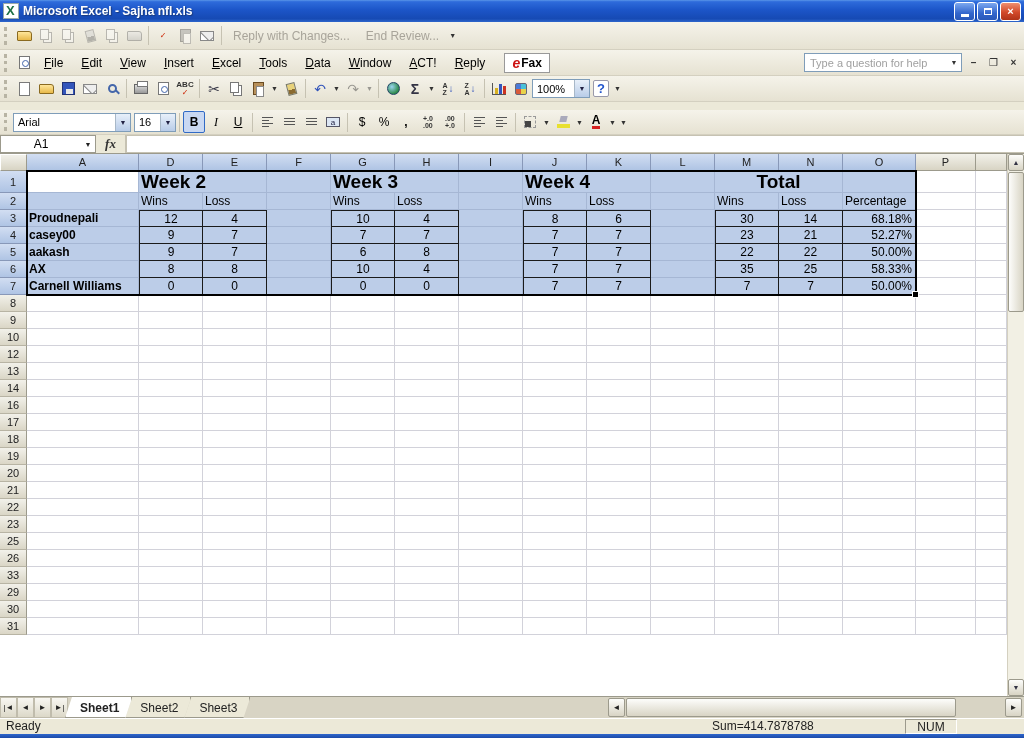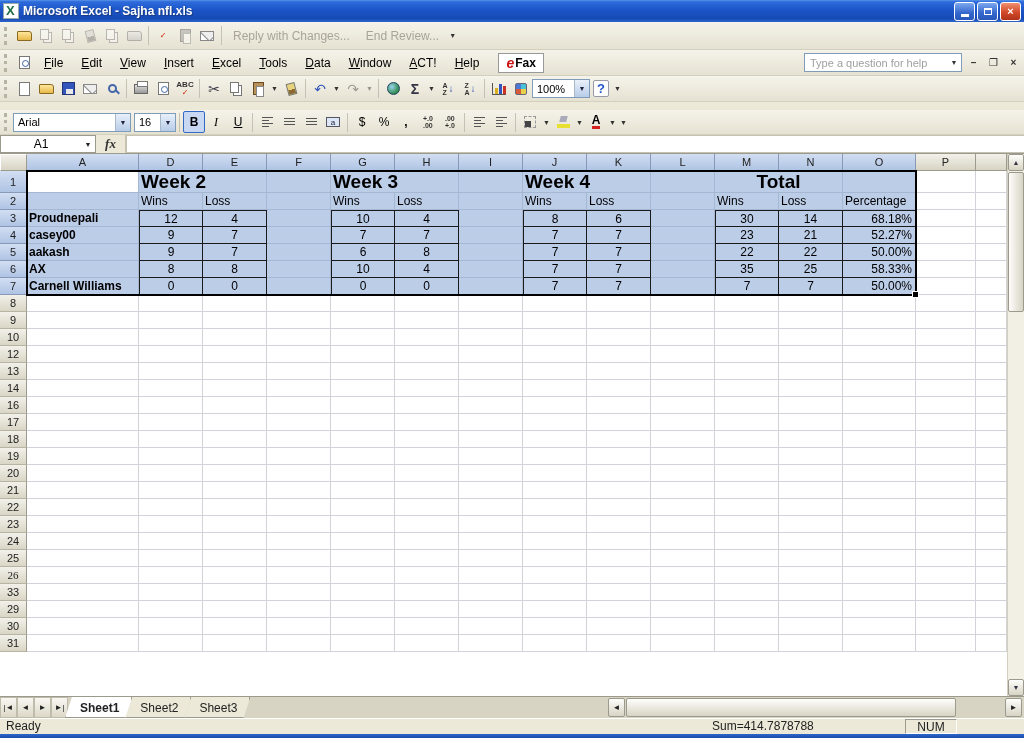--- a/index.html
+++ b/index.html
@@ -215,21 +215,21 @@
       </div>
     <div class="menu-item">File</div>
     <div class="menu-item">Edit</div>
     <div class="menu-item">View</div>
     <div class="menu-item">Insert</div>
     <div class="menu-item">Excel</div>
     <div class="menu-item">Tools</div>
     <div class="menu-item">Data</div>
     <div class="menu-item">Window</div>
     <div class="menu-item">ACT!</div>
-    <div class="menu-item">Help</div>
+    <div class="menu-item">Reply</div>
     <div class="efax">
         <span class="e">e</span>
         <span>Fax</span>
       </div>
     <div class="helpbox">
       <span>Type a question for help</span>
       <span class="ca">▼</span>
     </div>
     <div class="mini-winbtn">–</div>
     <div class="mini-winbtn">❐</div>
@@ -784,57 +784,39 @@
           <div class="c" style="flex-basis: 64px; width: 64px;"></div>
           <div class="c" style="flex-basis: 64px; width: 64px;"></div>
           <div class="c" style="flex-basis: 64px; width: 64px;"></div>
           <div class="c" style="flex-basis: 64px; width: 64px;"></div>
           <div class="c" style="flex-basis: 64px; width: 64px;"></div>
           <div class="c" style="flex-basis: 73px; width: 73px;"></div>
           <div class="c" style="flex-basis: 60px; width: 60px;"></div>
           <div class="c" style="flex-basis: 31px; width: 31px;"></div>
         </div>
         <div class="row">
-          <div class="rowhdr" style="flex-basis: 27px;">24</div>
-          <div class="c" style="flex-basis: 112px; width: 112px;"></div>
-          <div class="c" style="flex-basis: 64px; width: 64px;"></div>
-          <div class="c" style="flex-basis: 64px; width: 64px;"></div>
-          <div class="c" style="flex-basis: 64px; width: 64px;"></div>
-          <div class="c" style="flex-basis: 64px; width: 64px;"></div>
-          <div class="c" style="flex-basis: 64px; width: 64px;"></div>
-          <div class="c" style="flex-basis: 64px; width: 64px;"></div>
-          <div class="c" style="flex-basis: 64px; width: 64px;"></div>
-          <div class="c" style="flex-basis: 64px; width: 64px;"></div>
-          <div class="c" style="flex-basis: 64px; width: 64px;"></div>
-          <div class="c" style="flex-basis: 64px; width: 64px;"></div>
-          <div class="c" style="flex-basis: 64px; width: 64px;"></div>
-          <div class="c" style="flex-basis: 73px; width: 73px;"></div>
-          <div class="c" style="flex-basis: 60px; width: 60px;"></div>
-          <div class="c" style="flex-basis: 31px; width: 31px;"></div>
-        </div>
-        <div class="row">
           <div class="rowhdr" style="flex-basis: 27px;">25</div>
           <div class="c" style="flex-basis: 112px; width: 112px;"></div>
           <div class="c" style="flex-basis: 64px; width: 64px;"></div>
           <div class="c" style="flex-basis: 64px; width: 64px;"></div>
           <div class="c" style="flex-basis: 64px; width: 64px;"></div>
           <div class="c" style="flex-basis: 64px; width: 64px;"></div>
           <div class="c" style="flex-basis: 64px; width: 64px;"></div>
           <div class="c" style="flex-basis: 64px; width: 64px;"></div>
           <div class="c" style="flex-basis: 64px; width: 64px;"></div>
           <div class="c" style="flex-basis: 64px; width: 64px;"></div>
           <div class="c" style="flex-basis: 64px; width: 64px;"></div>
           <div class="c" style="flex-basis: 64px; width: 64px;"></div>
           <div class="c" style="flex-basis: 64px; width: 64px;"></div>
           <div class="c" style="flex-basis: 73px; width: 73px;"></div>
           <div class="c" style="flex-basis: 60px; width: 60px;"></div>
           <div class="c" style="flex-basis: 31px; width: 31px;"></div>
         </div>
         <div class="row">
-          <div class="rowhdr" style="flex-basis: 27px; font-family: Liberation Serif, serif;">26</div>
+          <div class="rowhdr" style="flex-basis: 27px;">26</div>
           <div class="c" style="flex-basis: 112px; width: 112px;"></div>
           <div class="c" style="flex-basis: 64px; width: 64px;"></div>
           <div class="c" style="flex-basis: 64px; width: 64px;"></div>
           <div class="c" style="flex-basis: 64px; width: 64px;"></div>
           <div class="c" style="flex-basis: 64px; width: 64px;"></div>
           <div class="c" style="flex-basis: 64px; width: 64px;"></div>
           <div class="c" style="flex-basis: 64px; width: 64px;"></div>
           <div class="c" style="flex-basis: 64px; width: 64px;"></div>
           <div class="c" style="flex-basis: 64px; width: 64px;"></div>
           <div class="c" style="flex-basis: 64px; width: 64px;"></div>

